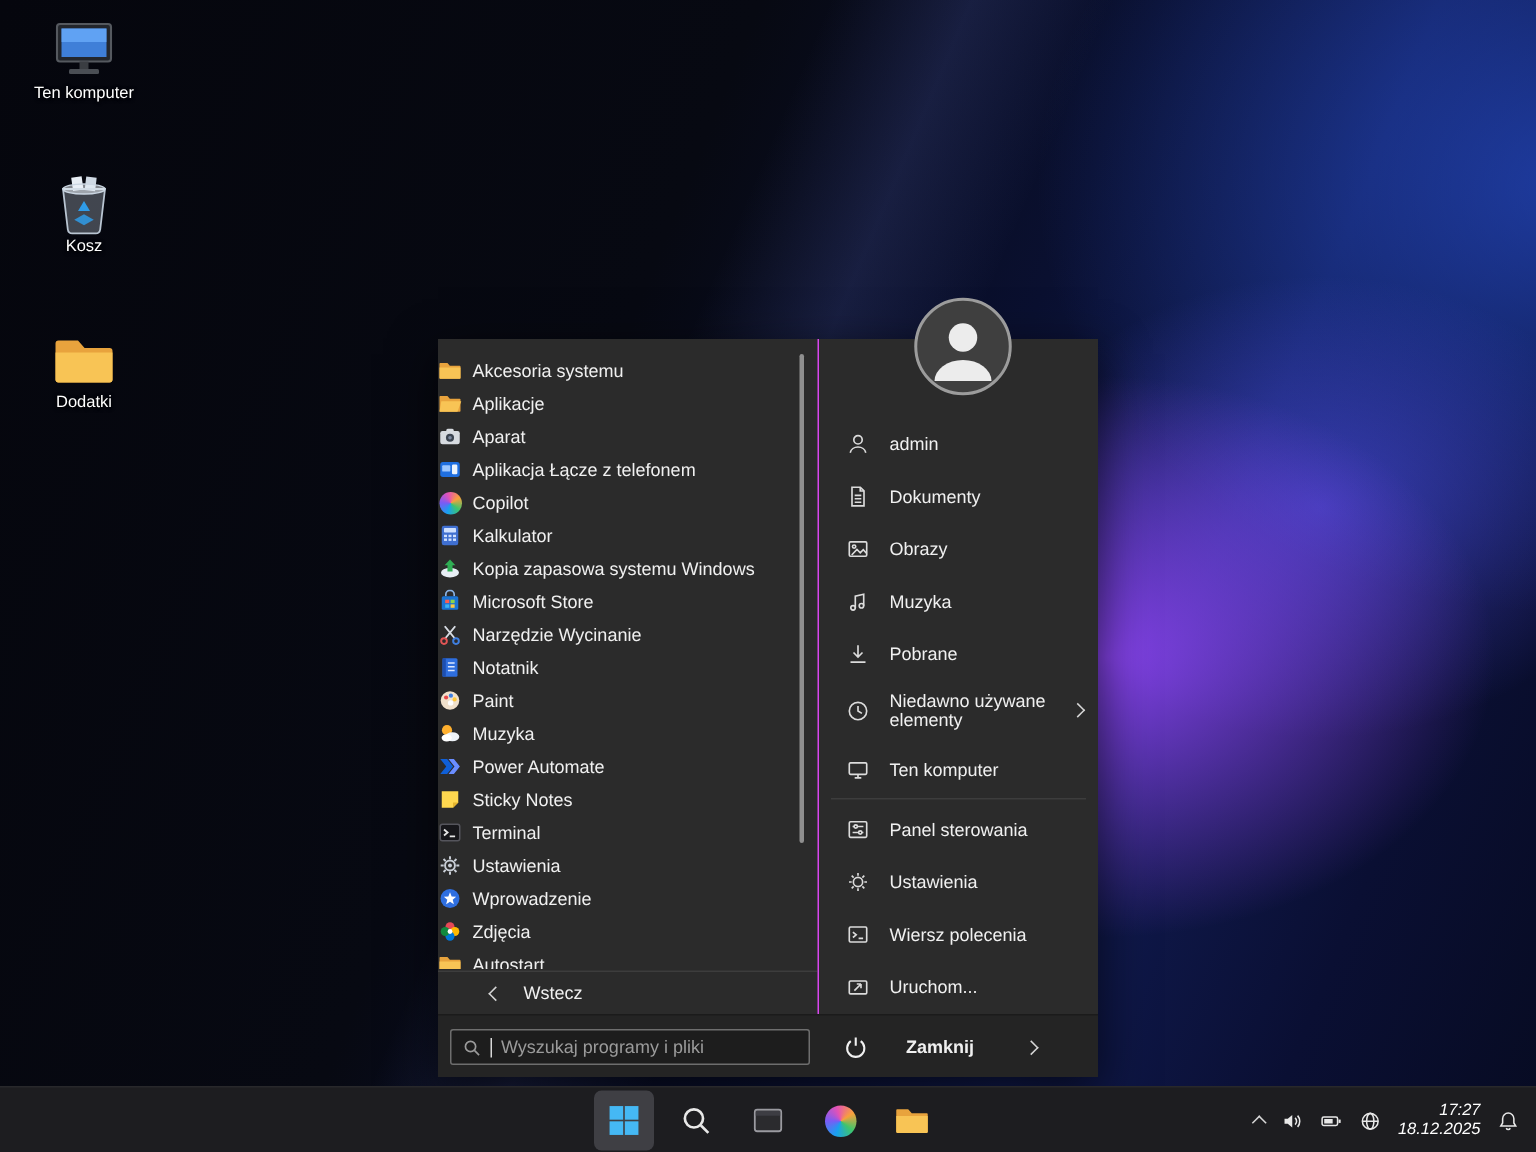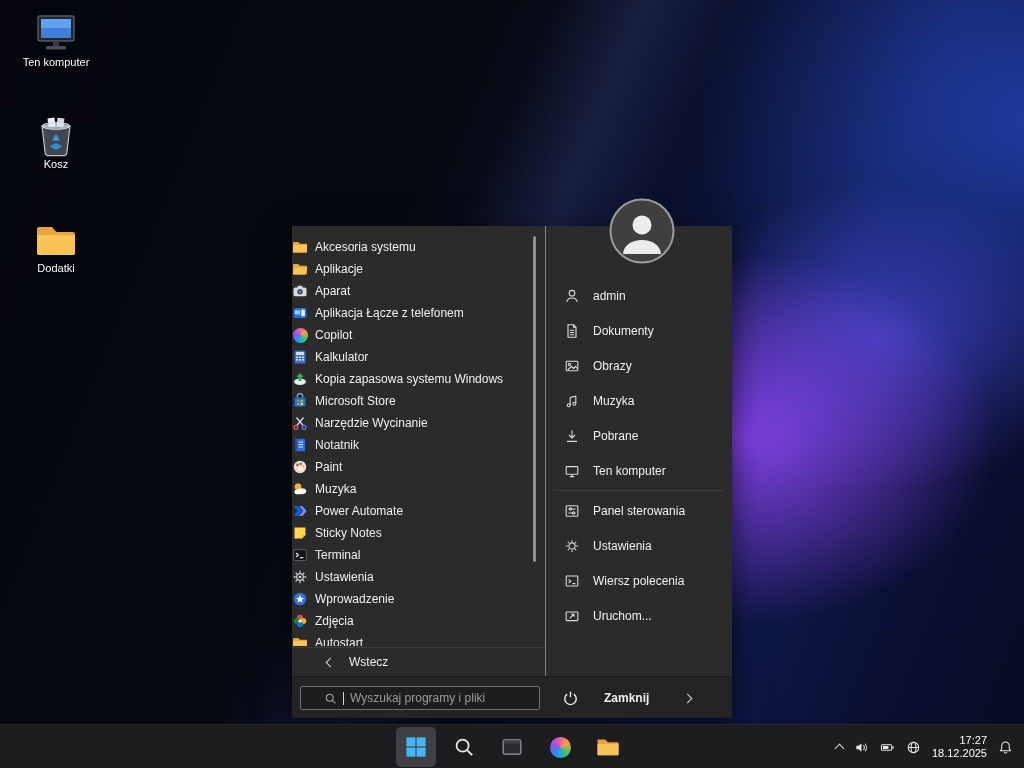--- a/index.html
+++ b/index.html
@@ -42,34 +42,34 @@
   #avatar{position:absolute;left:317px;top:-28px;width:66px;height:66px;z-index:25;}
   #avatar svg{width:66px;height:66px;display:block;}
   #right-list{position:absolute;left:0;top:52px;width:186px;}
   .rrow{height:35px;display:flex;align-items:center;gap:13px;padding-left:18px;font-size:12px;position:relative;}
   .rrow.recent{height:42px;}
   .rrow .two{width:106px;line-height:13px;white-space:normal;}
   .chev-abs{position:absolute;right:10px;top:50%;margin-top:-4px;}
   .rsep{height:1px;background:#3d3d3d;margin:2px 8px;}
   
   #menu-bottom{position:absolute;left:0;bottom:0;width:440px;height:42px;background:#242424;border-top:1px solid #1b1b1b;}
-  #search-box{position:absolute;left:8px;top:9px;width:240px;height:24px;background:#1d1d1d;border:1px solid #6e6e6e;border-radius:2px;display:flex;align-items:center;gap:6px;padding:0 23px;}
+  #search-box{position:absolute;left:8px;top:9px;width:240px;height:24px;background:#1d1d1d;border:1px solid #6e6e6e;border-radius:2px;display:flex;align-items:center;gap:6px;padding:0 7px;}
   #search-box .ph{color:#9b9b9b;font-size:12px;white-space:nowrap;}
   .caret{width:1px;height:13px;background:#d8d8d8;}
   #shutdown{position:absolute;left:262px;top:0;height:42px;display:flex;align-items:center;gap:25px;padding-left:8px;font-size:12px;}
   #shutdown .zl{font-weight:700;}
   #shutdown .chev{margin-left:10px;}
   
   #taskbar{position:absolute;left:0;bottom:0;width:1024px;height:44px;background:#1d1d20;border-top:1px solid rgba(255,255,255,.05);z-index:30;}
   #tb-center{position:absolute;left:50%;top:2px;transform:translateX(-50%);display:flex;gap:8px;}
   .tbtn{width:40px;height:40px;border-radius:5px;display:flex;align-items:center;justify-content:center;}
   .tbtn.active{background:#3f3f44;}
   .tbtn svg{width:22px;height:22px;display:block;}
   .tbtn .copilot{width:21px;height:21px;}
-  #tray{position:absolute;right:4px;top:0;height:44px;display:flex;align-items:center;gap:11px;padding-right:7px;}
+  #tray{position:absolute;right:4px;top:0;height:44px;display:flex;align-items:center;gap:11px;padding-right:7px;font-style:italic;}
   .trayic svg{width:15px;height:15px;display:block;}
   #clock{font-size:11px;line-height:13px;text-align:right;color:#fff;}
 </style>
 </head>
 <body>
 
 <div class="dicon" id="di-computer">
   <span class="ic">
     <svg viewBox="0 0 44 44">
         <rect x="4" y="4" width="36" height="25" rx="2" fill="#23262c" stroke="#55595f" stroke-width="1.4"></rect>
@@ -368,20 +368,30 @@
         <span>Muzyka</span>
       </div>
       <div class="rrow">
         <span class="i16">
             <svg viewBox="0 0 16 16" fill="none" stroke="#dcdcdc" stroke-width="1.1">
               <path d="M8 2.2v7.6M5 7l3 3 3-3M3 13.4h10"></path>
             </svg>
           </span>
         <span>Pobrane</span>
       </div>
+      <div class="rrow recent">
+        <span class="i16">
+            <svg viewBox="0 0 16 16" fill="none" stroke="#dcdcdc" stroke-width="1.1">
+              <circle cx="8" cy="8" r="5.8"></circle>
+              <path d="M8 4.6V8l2.6 1.6"></path>
+            </svg>
+          </span>
+        <span class="two">Niedawno używane elementy</span>
+        <span class="chev right chev-abs"></span>
+      </div>
       <div class="rrow">
         <span class="i16">
             <svg viewBox="0 0 16 16" fill="none" stroke="#dcdcdc" stroke-width="1.1">
               <rect x="2.2" y="3.6" width="11.6" height="7.6" rx="0.8"></rect>
               <path d="M8 11.2v2.4M5.8 13.6h4.4"></path>
             </svg>
           </span>
         <span>Ten komputer</span>
       </div>
       <div class="rsep"></div>

